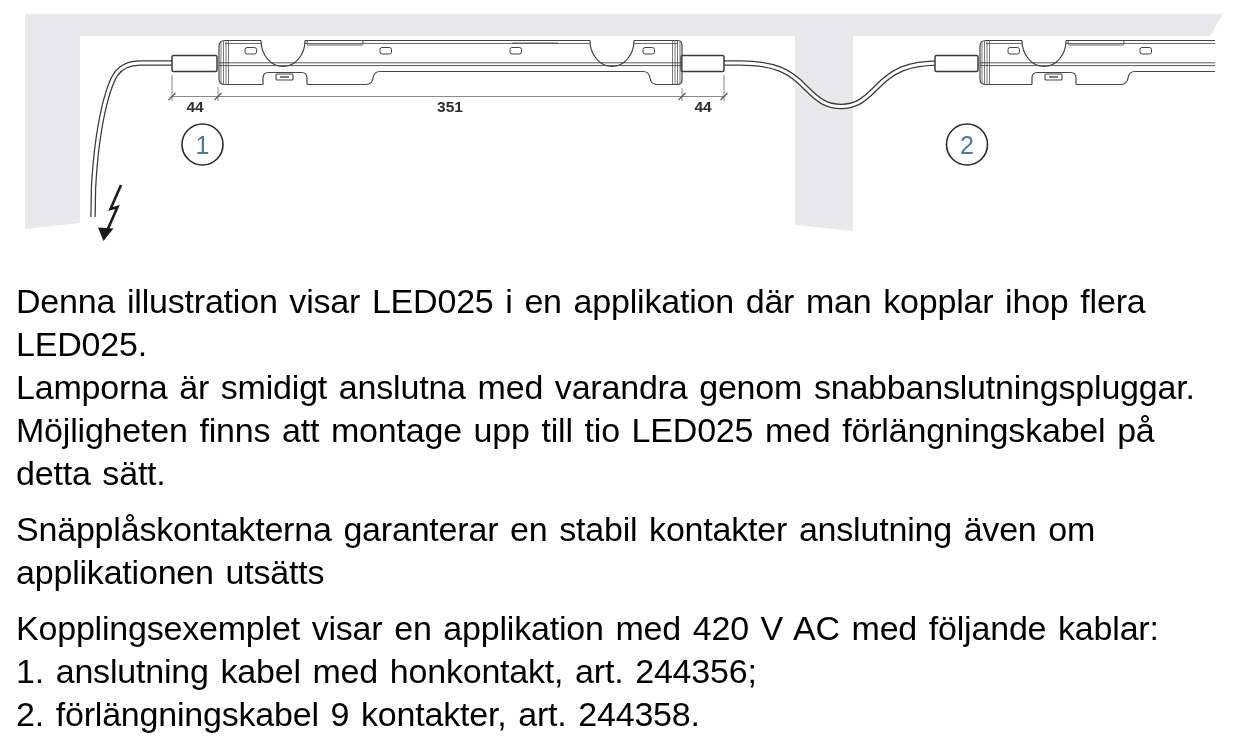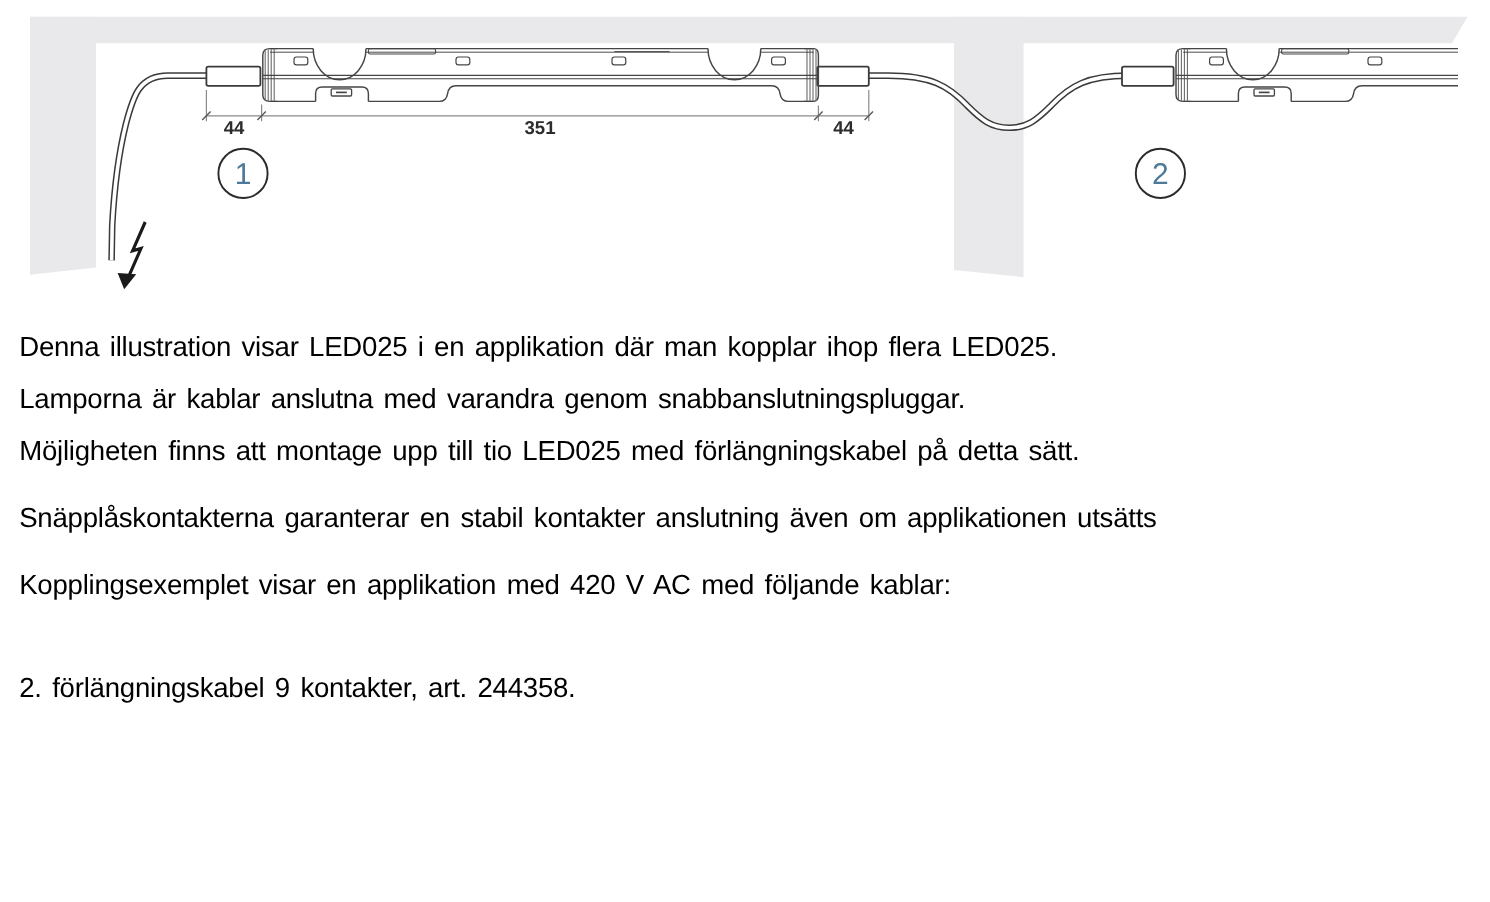--- a/index.html
+++ b/index.html
@@ -1,20 +1,20 @@
 <!DOCTYPE html>
 <html><head>
 <meta charset="utf-8">
 <style>
   html,body{margin:0;padding:0;background:#ffffff;}
   body{font-family:"Liberation Sans",sans-serif;}
   #page{position:relative;width:1242px;height:752px;background:#ffffff;overflow:hidden;padding-left:41px;}
   #illustration{position:absolute;left:0;top:0;width:1242px;height:262px;}
   #doc-text{position:absolute;left:16px;top:268px;width:1200px;color:#000;}
-  #doc-text p{margin:0 0 13px 0;font-size:23px;line-height:43px;letter-spacing:-0.2px;word-spacing:2.5px;}
+  #doc-text p{margin:12px 0 13px 0;font-size:34px;line-height:43px;letter-spacing:-0.2px;word-spacing:2.5px;}
   .dim-label{font-family:"Liberation Sans",sans-serif;font-weight:bold;font-size:15.5px;}
   .callout-digit{font-family:"Liberation Sans",sans-serif;font-size:25px;}
 </style>
 </head>
 <body>
 
 <div id="page">
 
   <svg id="illustration" viewBox="0 0 1242 262" xmlns="http://www.w3.org/2000/svg">
 
@@ -110,26 +110,26 @@
 
     <g>
       <path d="M121,185 L110.5,209 L117.5,207 L107,231" fill="none" stroke="#1a1a1a" stroke-width="2.6"></path>
       <path d="M103.5,241 L113.5,228.5 L98,227.5 Z" fill="#1a1a1a"></path>
     </g>
   </svg>
 
   <div id="doc-text">
     <p>
       <span>Denna illustration visar LED025 i en applikation där man kopplar ihop flera LED025.</span><br>
-      <span>Lamporna är kablar anslutna med varandra genom snabbanslutningspluggar.</span><br>
+      <span>Lamporna är smidigt anslutna med varandra genom snabbanslutningspluggar.</span><br>
       <span>Möjligheten finns att montage upp till tio LED025 med förlängningskabel på detta sätt.</span>
     </p>
     <p>
       <span>Snäpplåskontakterna garanterar en stabil kontakter anslutning även om applikationen utsätts</span><br>
     </p>
     <p>
       <span>Kopplingsexemplet visar en applikation med 420 V AC med följande kablar:</span><br>
-      <br>
+      <span>1. anslutning kabel med honkontakt, art. 244356;</span><br>
       <span>2. förlängningskabel 9 kontakter, art. 244358.</span>
     </p>
   </div>
 
 </div>
 
 </body></html>

